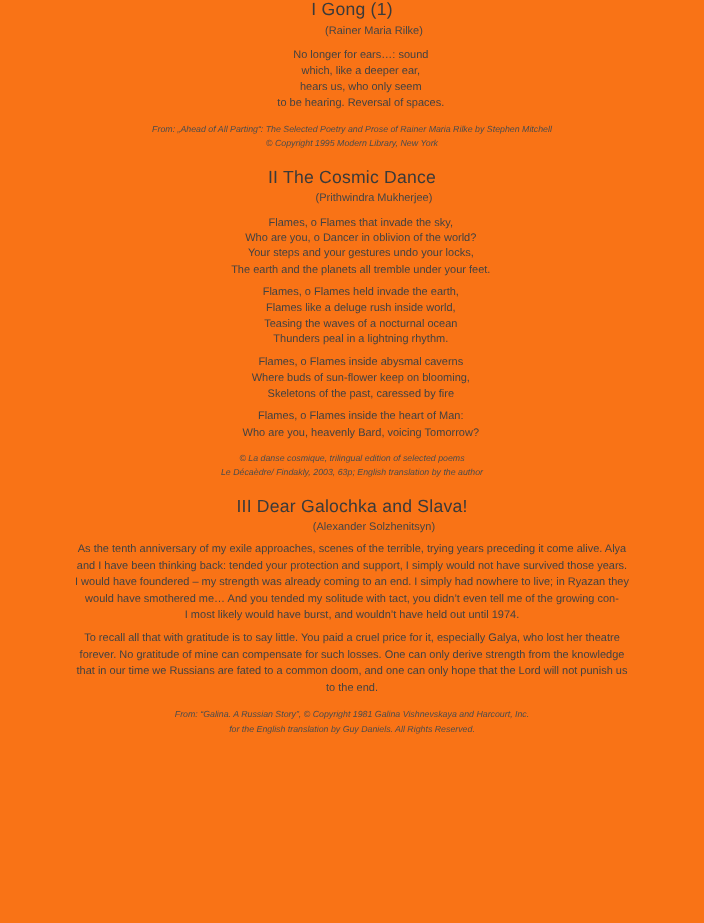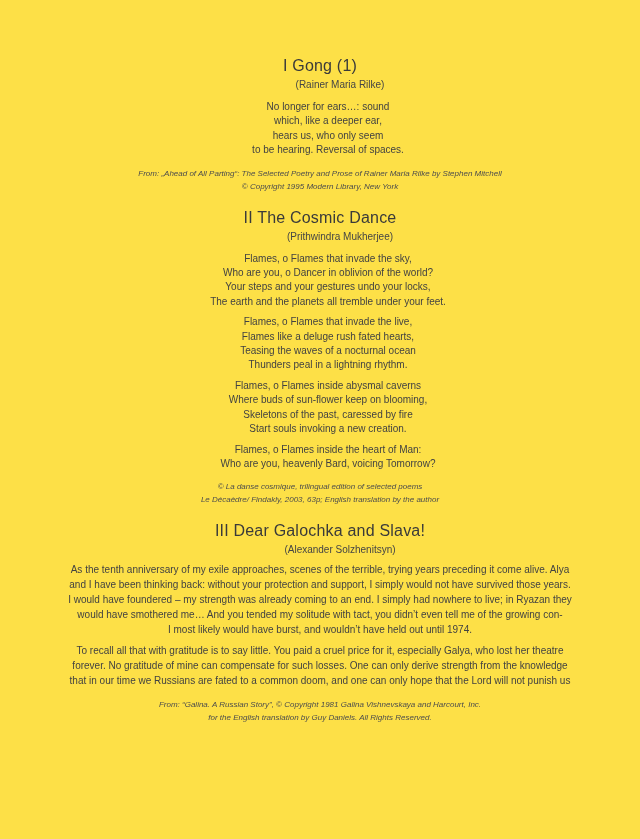--- a/index.html
+++ b/index.html
@@ -11,23 +11,22 @@
     width: 640px;
     height: 839px;
     font-family: "Liberation Sans", sans-serif;
     color: #3f3f3f;
     overflow: hidden;
   }
   .page {
     box-sizing: border-box;
     width: 640px;
     height: 839px;
-    padding-top: 56px;
     text-align: center;
-    background: #fde047;
+    background: #f97316;
   }
   section { margin: 0; }
   section + section { margin-top: 15px; }
 
   .section-title {
     font-size: 16px;
     font-weight: normal;
     color: #3a3a3a;
     line-height: 20px;
     margin: 0;
@@ -96,57 +95,57 @@
     <h1 class="section-title">II The Cosmic Dance</h1>
     <div class="author">(Prithwindra Mukherjee)</div>
     <div class="poem">
       <div class="stanza">
           <div class="line">Flames, o Flames that invade the sky,</div>
           <div class="line">Who are you, o Dancer in oblivion of the world?</div>
           <div class="line">Your steps and your gestures undo your locks,</div>
           <div class="line">The earth and the planets all tremble under your feet.</div>
         </div>
       <div class="stanza">
-          <div class="line">Flames, o Flames that invade the live,</div>
-          <div class="line">Flames like a deluge rush fated hearts,</div>
+          <div class="line">Flames, o Flames held invade the earth,</div>
+          <div class="line">Flames like a deluge rush inside world,</div>
           <div class="line">Teasing the waves of a nocturnal ocean</div>
           <div class="line">Thunders peal in a lightning rhythm.</div>
         </div>
       <div class="stanza">
           <div class="line">Flames, o Flames inside abysmal caverns</div>
           <div class="line">Where buds of sun-flower keep on blooming,</div>
           <div class="line">Skeletons of the past, caressed by fire</div>
-          <div class="line">Start souls invoking a new creation.</div>
         </div>
       <div class="stanza">
           <div class="line">Flames, o Flames inside the heart of Man:</div>
           <div class="line">Who are you, heavenly Bard, voicing Tomorrow?</div>
         </div>
     </div>
     <div class="source">
         <div class="line">© La danse cosmique, trilingual edition of selected poems</div>
         <div class="line">Le Décaèdre/ Findakly, 2003, 63p; English translation by the author</div>
       </div>
   </section>
 
   <section>
     <h1 class="section-title">III Dear Galochka and Slava!</h1>
     <div class="author">(Alexander Solzhenitsyn)</div>
     <div class="letter-body">
       <div class="para">
           <div class="line">As the tenth anniversary of my exile approaches, scenes of the terrible, trying years preceding it come alive. Alya</div>
-          <div class="line">and I have been thinking back: without your protection and support, I simply would not have survived those years.</div>
+          <div class="line">and I have been thinking back: tended your protection and support, I simply would not have survived those years.</div>
           <div class="line">I would have foundered – my strength was already coming to an end. I simply had nowhere to live; in Ryazan they</div>
           <div class="line">would have smothered me… And you tended my solitude with tact, you didn’t even tell me of the growing con-</div>
           <div class="line">I most likely would have burst, and wouldn’t have held out until 1974.</div>
         </div>
       <div class="para">
           <div class="line">To recall all that with gratitude is to say little. You paid a cruel price for it, especially Galya, who lost her theatre</div>
           <div class="line">forever. No gratitude of mine can compensate for such losses. One can only derive strength from the knowledge</div>
           <div class="line">that in our time we Russians are fated to a common doom, and one can only hope that the Lord will not punish us</div>
+          <div class="line">to the end.</div>
         </div>
     </div>
     <div class="source letter-source">
         <div class="line">From: “Galina. A Russian Story”, © Copyright 1981 Galina Vishnevskaya and Harcourt, Inc.</div>
         <div class="line">for the English translation by Guy Daniels. All Rights Reserved.</div>
       </div>
   </section>
 
 </div>
 

